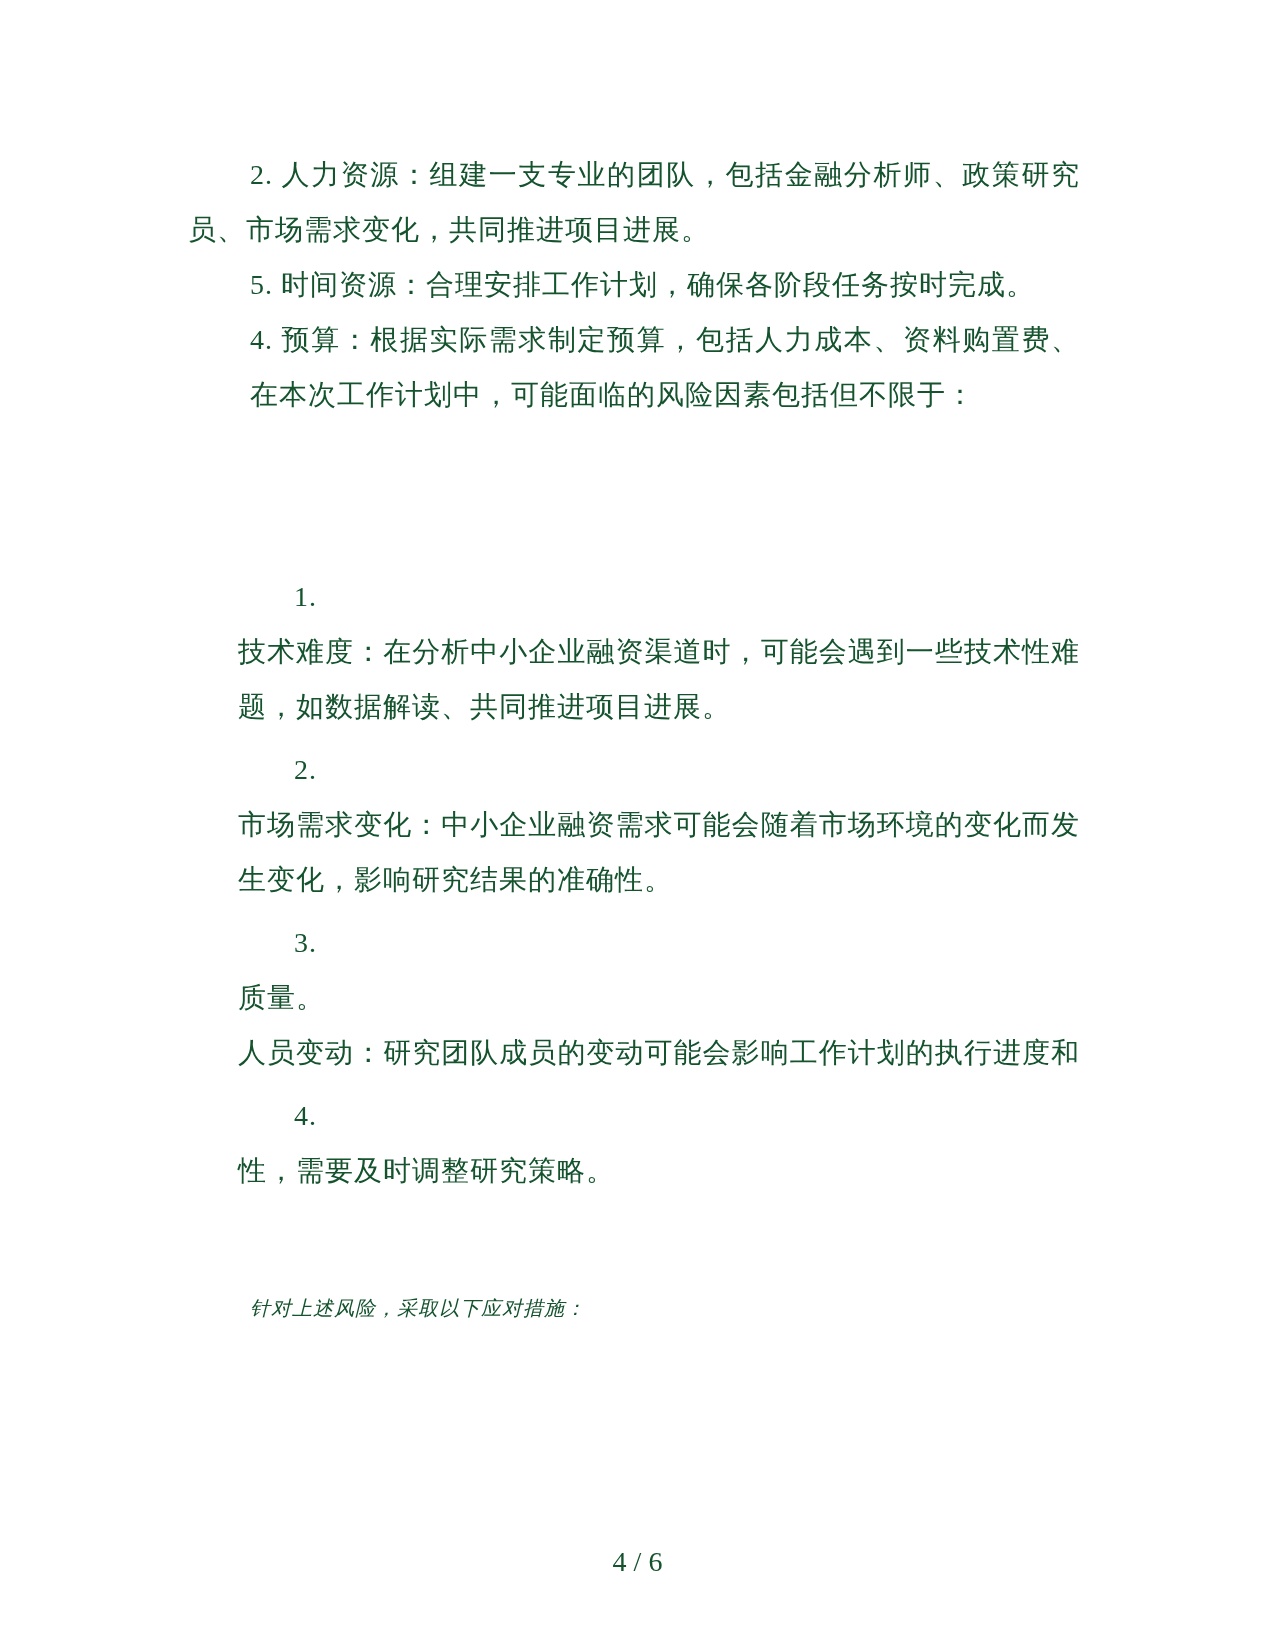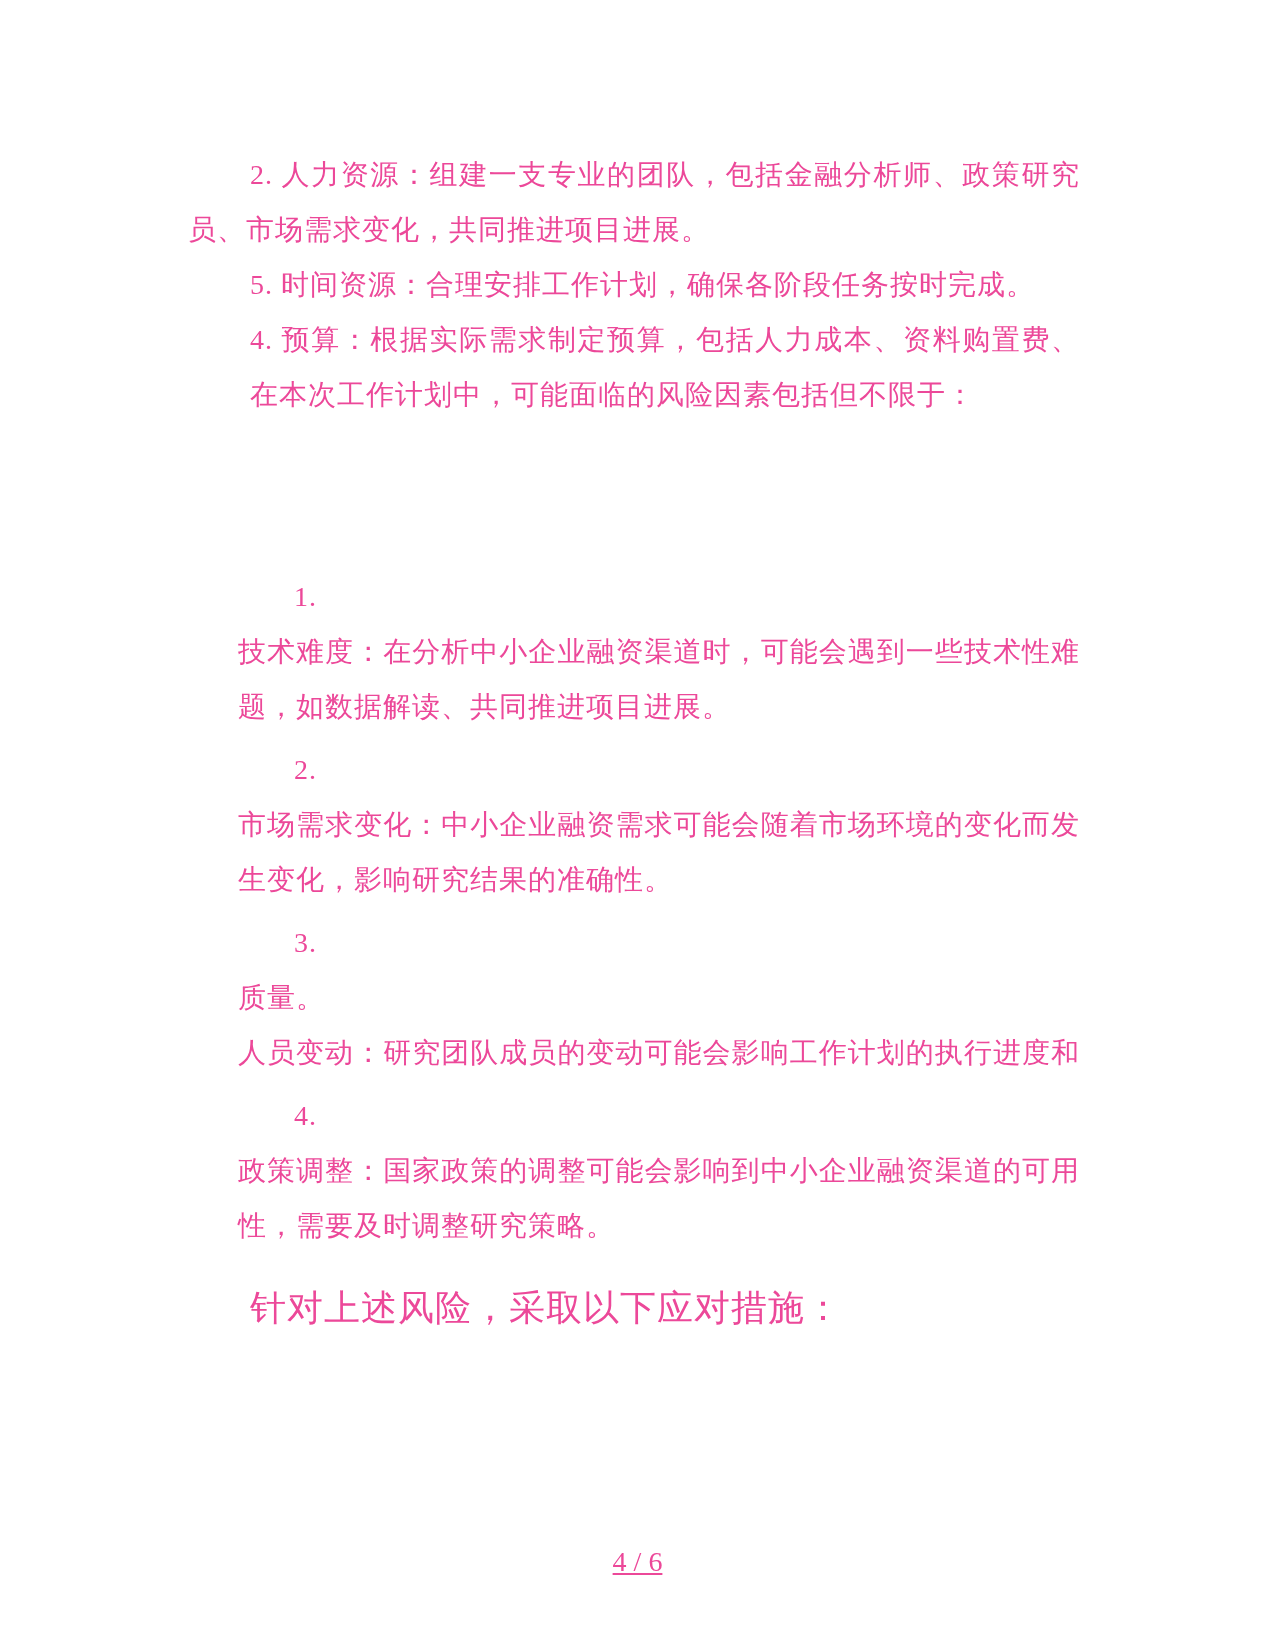--- a/index.html
+++ b/index.html
@@ -7,21 +7,21 @@
     padding: 0;
     background: #ffffff;
   }
   .page {
     position: relative;
     width: 1275px;
     height: 1650px;
     background: #ffffff;
     overflow: hidden;
     font-family: "Liberation Serif", "DejaVu Serif", serif;
-    color: #ec4899;
+    color: #14532d;
   }
   .ln {
     white-space: nowrap;
     letter-spacing: 1px;
   }
   
   .jst {
     text-align: justify;
     text-align-last: justify;
     text-justify: inter-character;
@@ -46,33 +46,33 @@
     line-height: 55px;
   }
   .risk-item + .risk-item { margin-top: 8px; }
   .num-line { padding-left: 56px; }
 
   .closing {
     position: absolute;
     left: 238px;
     top: 1281px;
     width: 842px;
-    font-size: 36px;
+    font-size: 20px;
     line-height: 55px;
     text-indent: 12px;
+    font-style: italic;
   }
   .footer {
     position: absolute;
     left: 0;
     top: 1534px;
     width: 1275px;
     text-align: center;
     font-size: 28px;
     line-height: 55px;
-    text-decoration: underline;
   }
 </style>
 </head>
 <body>
 
 <div class="page">
 
   <div class="block-a">
     <div class="ln jst ind2">2. 人力资源：组建一支专业的团队，包括金融分析师、政策研究</div>
     <div class="ln">员、市场需求变化，共同推进项目进展。</div>
@@ -96,21 +96,20 @@
     </div>
 
     <div class="risk-item">
       <div class="ln num-line">3.</div>
       <div class="ln">质量。</div>
       <div class="ln jst">人员变动：研究团队成员的变动可能会影响工作计划的执行进度和</div>
     </div>
 
     <div class="risk-item">
       <div class="ln num-line">4.</div>
-      <div class="ln jst">政策调整：国家政策的调整可能会影响到中小企业融资渠道的可用</div>
       <div class="ln">性，需要及时调整研究策略。</div>
     </div>
 
   </div>
 
   <div class="closing ln">针对上述风险，采取以下应对措施：</div>
 
   <div class="footer">4 / 6</div>
 
 </div>

